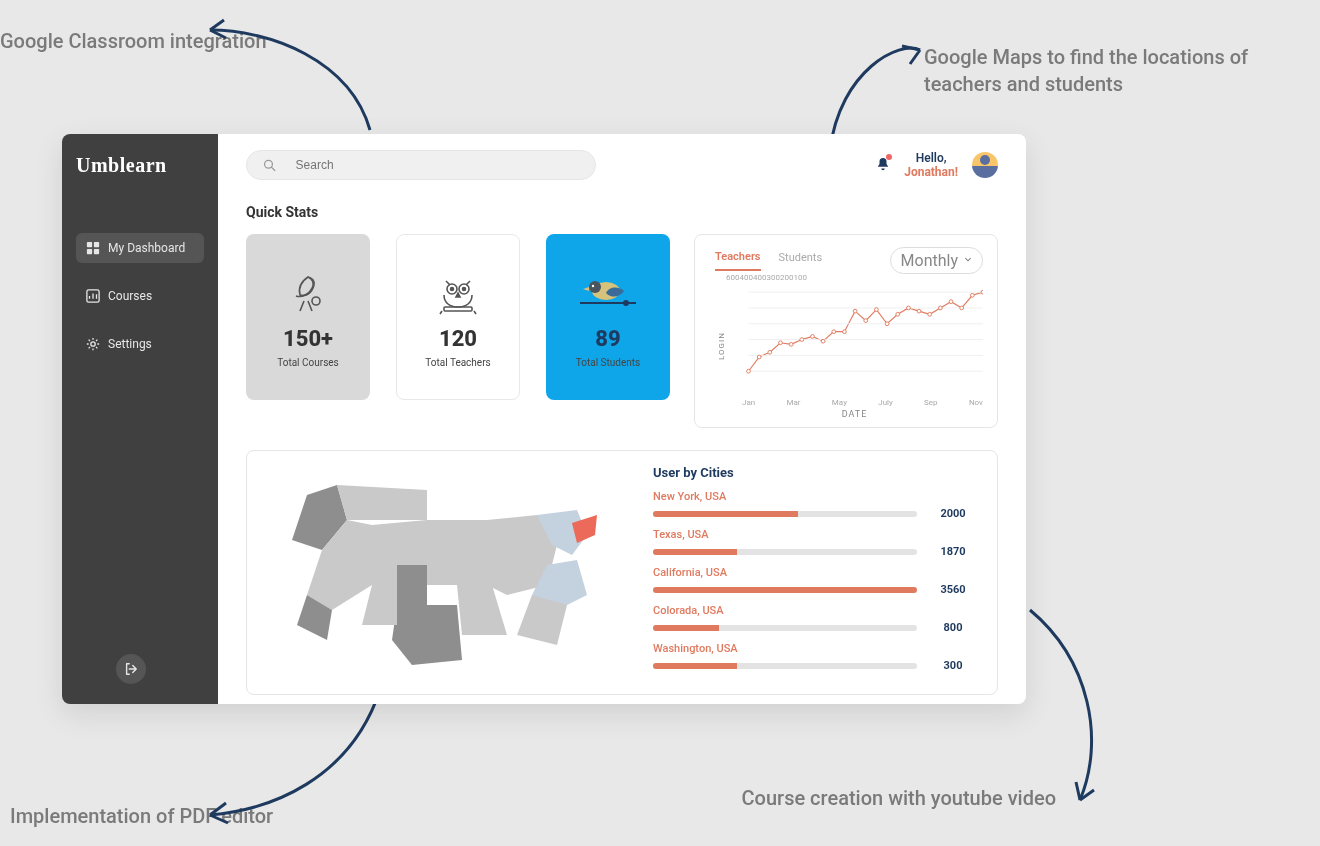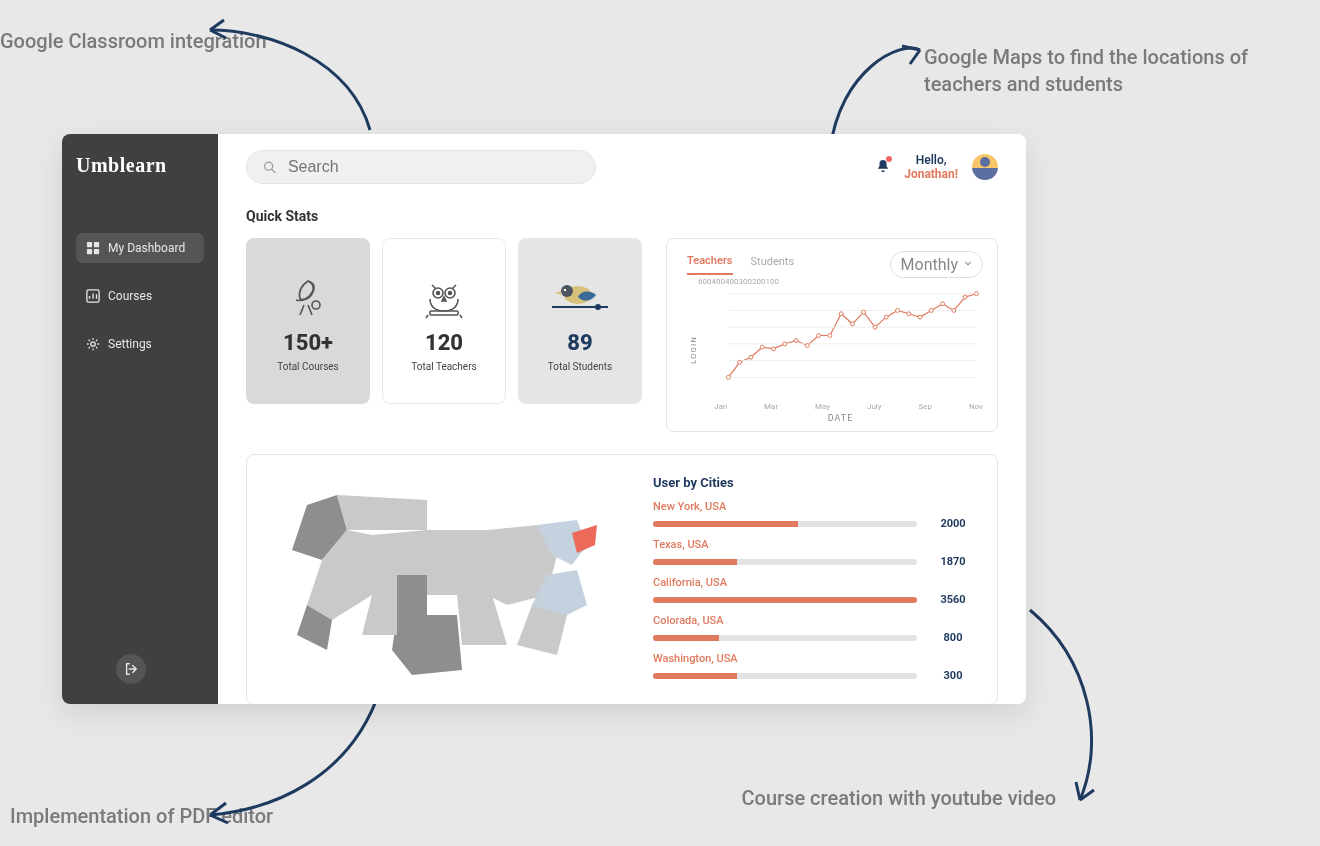--- a/index.html
+++ b/index.html
@@ -101,22 +101,22 @@
     background: #f0f0f0;
     border-radius: 20px;
     padding: 7px 16px;
     width: 350px;
     border: 1px solid #e5e5e5;
   }
   .search svg { width:14px; height:14px; stroke:#9a9a9a; fill:none; }
   .search input {
     border: none;
     background: transparent;
-    margin-left: 12px;
-    font-size: 16px;
+    margin-left: 20px;
+    font-size: 12px;
     outline: none;
     color: #555;
     width: 100%;
   }
   .topbar-right {
     margin-left: auto;
     display: flex;
     align-items: center;
     gap: 14px;
   }
@@ -144,35 +144,35 @@
   }
 
   .row1 {
     display:flex;
     gap: 24px;
     margin-top: 14px;
   }
 
   .stats {
     display:flex;
-    gap: 12px;
+    gap: 26px;
   }
   .card {
     width: 124px;
     height: 166px;
     border-radius: 8px;
     display:flex;
     flex-direction:column;
     align-items:center;
     justify-content:center;
     gap: 6px;
   }
   .card.gray { background: #d9d9d9; }
   .card.white { background: #fff; border:1px solid #e8e8e8; }
-  .card.green { background: #e5e5e5; }
+  .card.green { background: #0ea5e9; }
   .card .icon { height: 54px; display:flex; align-items:center; justify-content:center;}
   .card .num { font-size: 22px; font-weight:800; color:#333; }
   .card.green .num { color:#1f3a5f; }
   .card .label { font-size: 10px; color:#444; }
 
   .chart-panel {
     flex: 1;
     border: 1px solid #e5e5e5;
     border-radius: 8px;
     padding: 12px 14px 8px 20px;
@@ -245,21 +245,21 @@
   .yticks {
     position:absolute; left:0; top:0; bottom:10px; width:20px;
     display:flex; flex-direction:row; justify-content:space-between;
     font-size:8px; color:#aaa; text-align:right;
   }
 
   .panel-cities {
     margin-top: 22px;
     border:1px solid #e5e5e5;
     border-radius:8px;
-    padding: 20px 24px 14px 30px;
+    padding: 14px 24px 14px 30px;
     display:flex;
     gap: 36px;
   }
   .map-box {
     width: 340px;
     height: 200px;
     display:flex;
     align-items:center;
     justify-content:center;
   }

